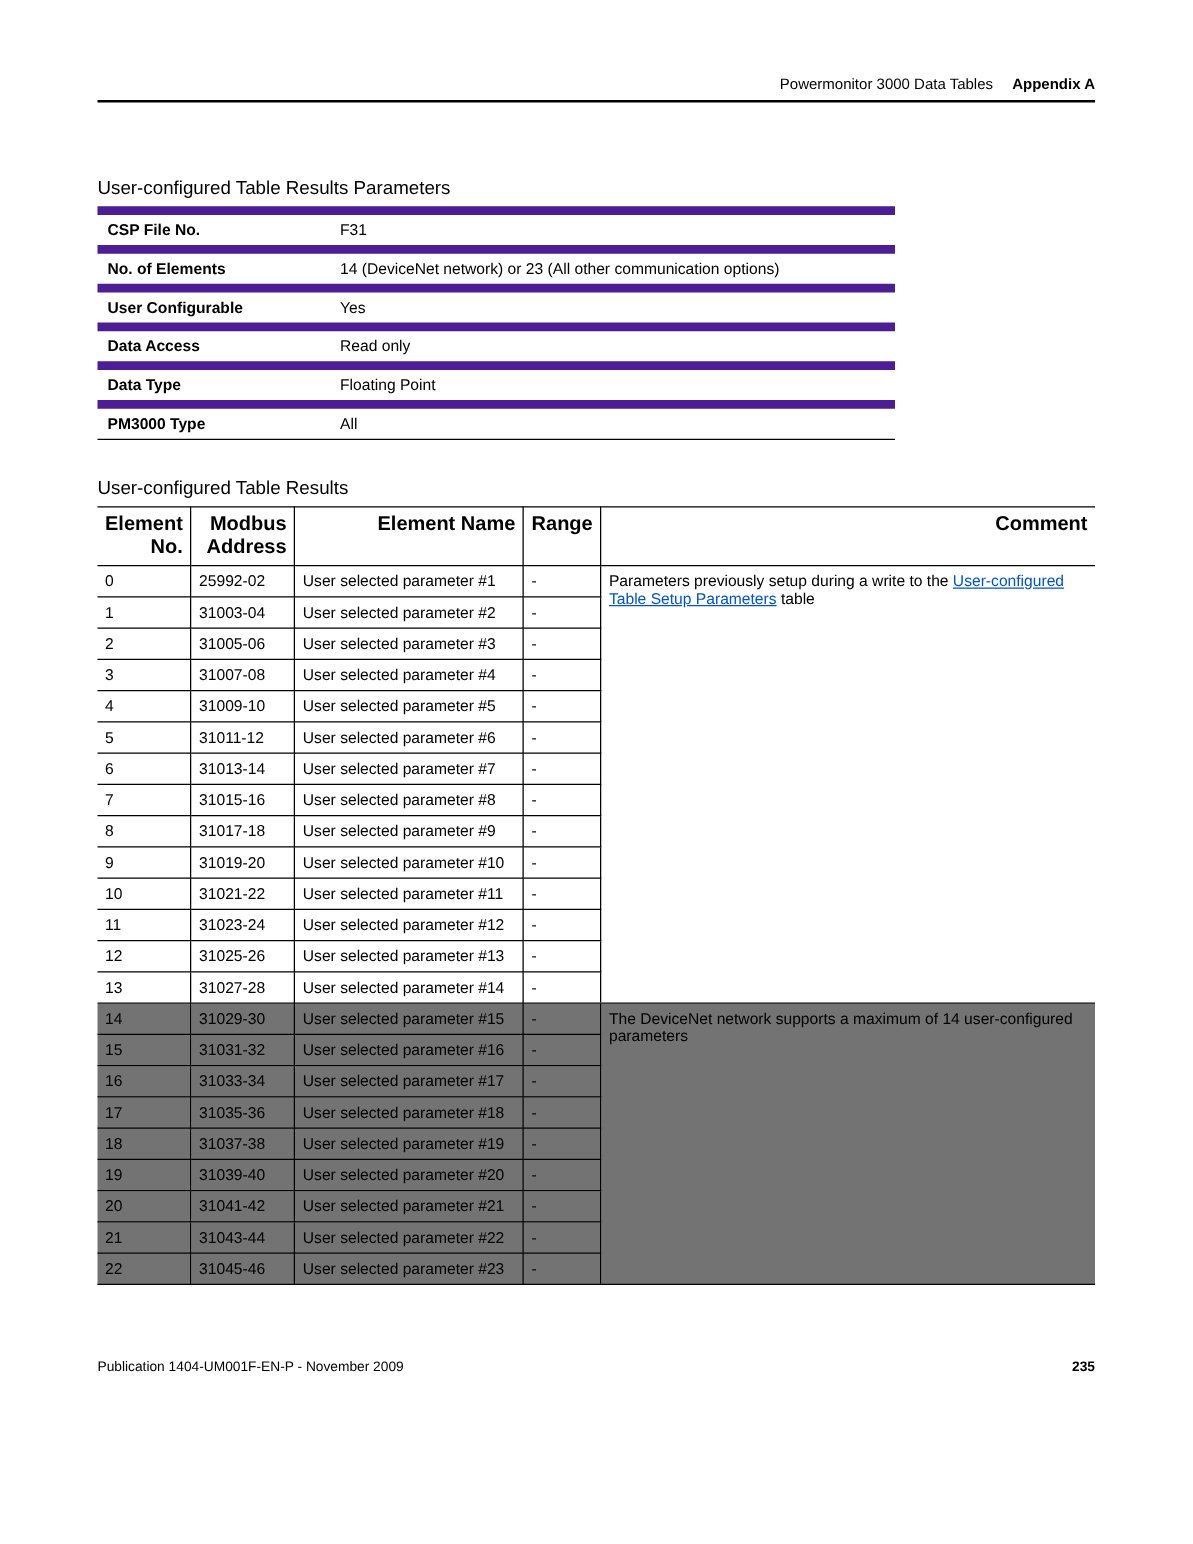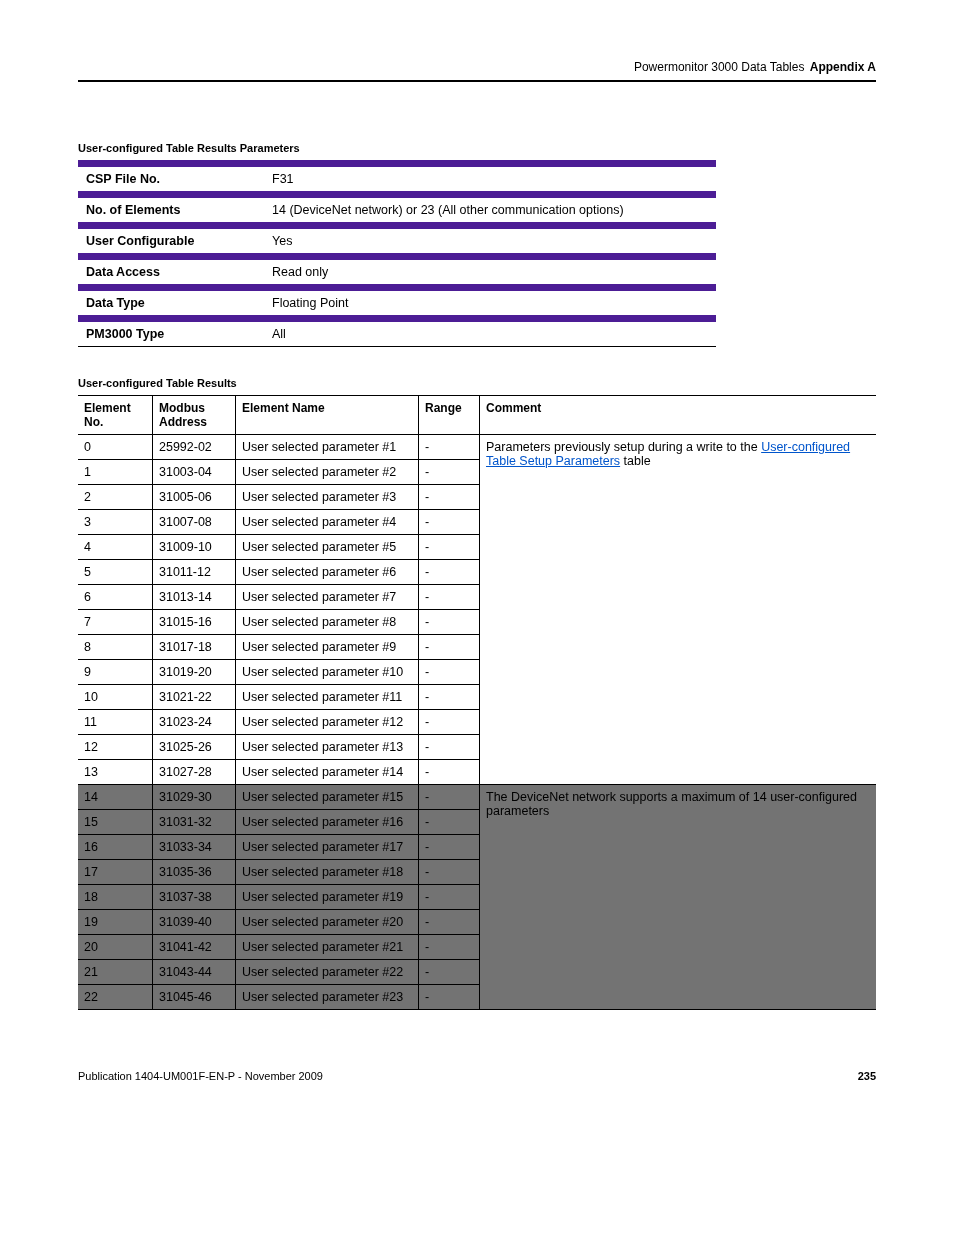--- a/index.html
+++ b/index.html
@@ -17,25 +17,25 @@
   }
   .header-line {
     border-bottom: 2.5px solid #000;
     margin-bottom: 60px;
     padding-bottom: 6px;
     text-align: right;
     font-size: 12px;
   }
   .header-line .appendix {
     font-weight: bold;
-    margin-left: 2px;
+    margin-left: 12px;
   }
   .section-title {
-    font-weight: bold;
-    font-size: 11px;
+    font-weight: normal;
+    font-size: 15px;
     margin-bottom: 6px;
   }
   .section-gap {
     height: 30px;
   }
   table {
     border-collapse: collapse;
     width: 100%;
   }
   .params-table {
@@ -46,23 +46,23 @@
     border-bottom: 1px solid #000;
     padding: 5px 8px;
     font-size: 12.5px;
     vertical-align: top;
   }
   .params-table td.key {
     font-weight: bold;
     width: 170px;
   }
   .results-table th {
-    text-align: left;
-    font-weight: bold;
-    font-size: 12px;
+    text-align: right;
+    font-weight: bold;
+    font-size: 16px;
     border-top: 1px solid #000;
     border-bottom: 1px solid #000;
     padding: 5px 6px;
     vertical-align: top;
   }
   .results-table td {
     border-top: 1px solid #000;
     border-bottom: 1px solid #000;
     padding: 5px 6px;
     font-size: 12.5px;

